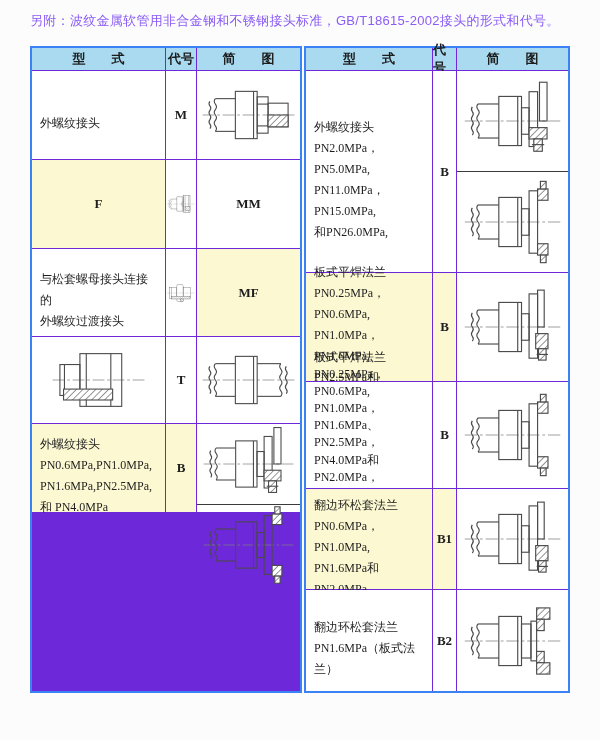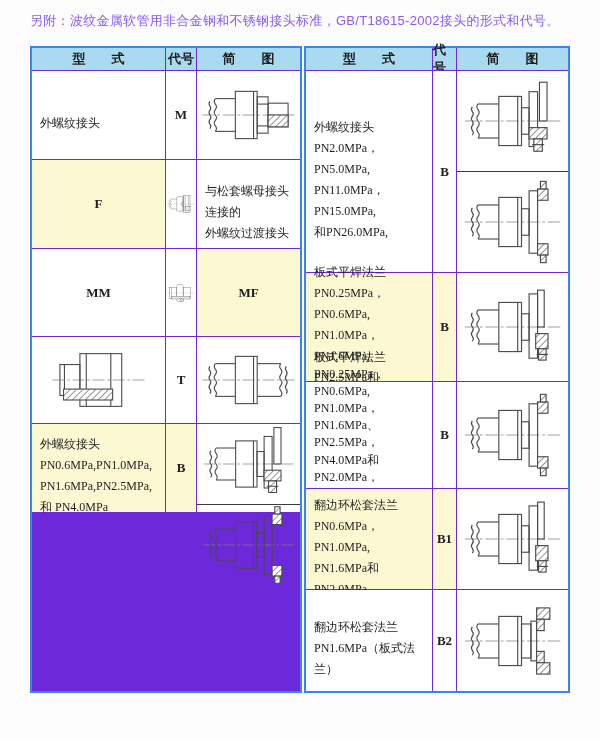--- a/index.html
+++ b/index.html
@@ -191,23 +191,23 @@
           </svg>
       </div>
 
       <div class="cell ccell hl">F</div>
       <div class="cell dcell">
         <svg viewBox="0 0 110 90" width="100" height="82">
             <use href="#fit-nut"></use>
           </svg>
       </div>
 
+      <div class="cell ccell">MM</div>
       <div class="cell tcell">与松套螺母接头连接的
 外螺纹过渡接头</div>
-      <div class="cell ccell">MM</div>
       <div class="cell dcell">
         <svg viewBox="0 0 110 90" width="100" height="82">
             <use href="#fit-nipple"></use>
           </svg>
       </div>
 
       <div class="cell ccell hl">MF</div>
       <div class="cell dcell">
         <svg viewBox="0 0 110 90" width="100" height="82">
             <use href="#fit-socket"></use>

